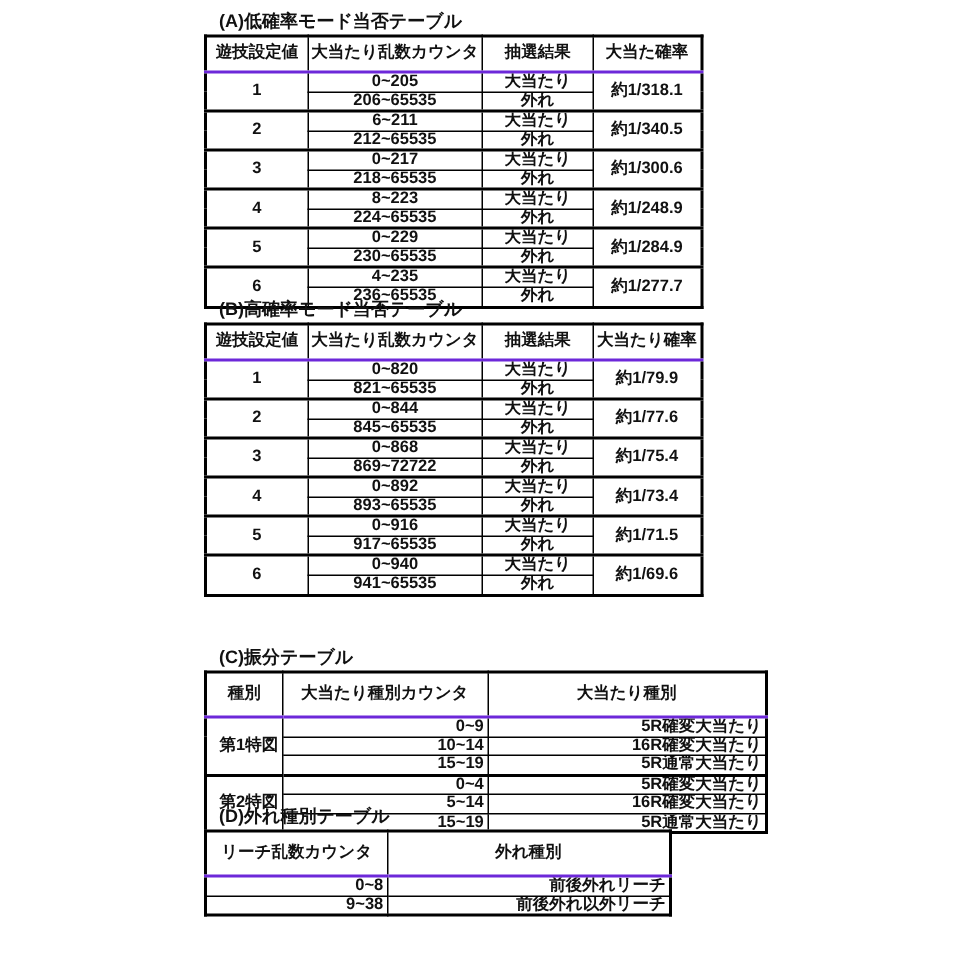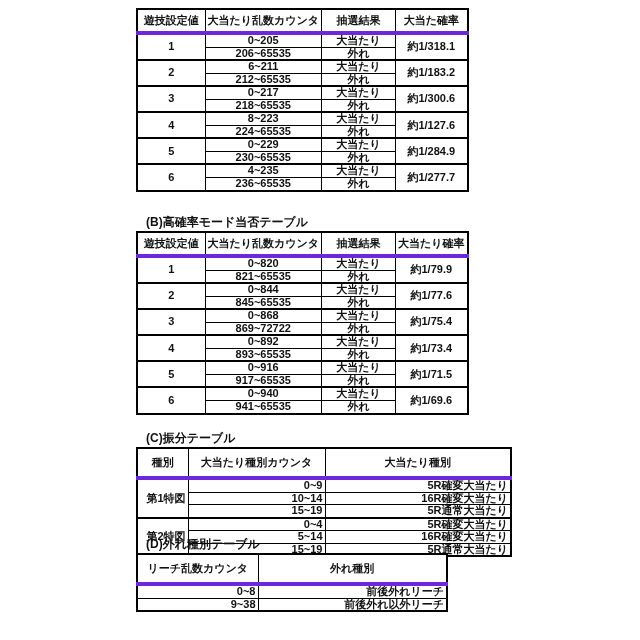--- a/index.html
+++ b/index.html
@@ -10,21 +10,21 @@
     color: #111111;
   }
   .page {
     position: relative;
     width: 640px; height: 640px;
     background: #ffffff;
     overflow: hidden;
   }
   .sec { position: absolute; left: 136px; }
   .sec-a { top: 8px; }
-  .sec-b { top: 216px; }
+  .sec-b { top: 200px; }
   .sec-c { top: 432px; }
   .sec-d { top: 538px; }
   .tbl-title {
     font-size: 12px;
     font-weight: bold;
     line-height: 13px;
     margin: 0 0 2px 10px;
     white-space: nowrap;
   }
   table {
@@ -37,34 +37,35 @@
     border: 1.5px solid #000;
     text-align: center;
     vertical-align: middle;
     font-size: 11px;
     font-weight: bold;
     line-height: 1.05;
     padding: 0 2px;
     white-space: nowrap;
     overflow: hidden;
   }
-  thead th { border-bottom: 4px solid #6d28d9; }
+  thead th { border-bottom: 2px solid #6d28d9; }
   tbody tr.group-start td { border-top: 2px solid #000; }
   tbody tr.sub td { border-top: 1px solid #000; }
   .t-a thead th, .t-b thead th { height: 24px; }
   .t-a tbody td, .t-b tbody td { height: 11.5px; }
   .t-c thead th, .t-d thead th { height: 30px; }
   .t-c tbody td, .t-d tbody td { height: 11px; text-align: right; }
 </style>
 </head>
 <body>
 
 <div class="page">
 
   <section class="sec sec-a">
+    <div class="tbl-title">(A)低確率モード当否テーブル</div>
     <table class="t-a">
         <colgroup>
           <col style="width: 68px;">
           <col style="width: 113px;">
           <col style="width: 74px;">
           <col style="width: 72px;">
         </colgroup>
         <thead>
           <tr>
             <th>遊技設定値</th>
@@ -81,41 +82,41 @@
             <td rowspan="2">約1/318.1</td>
           </tr>
           <tr class="sub">
             <td>206~65535</td>
             <td>外れ</td>
           </tr>
           <tr class="group-start">
             <td rowspan="2">2</td>
             <td>6~211</td>
             <td>大当たり</td>
-            <td rowspan="2">約1/183.2</td>
+            <td rowspan="2">約1/340.5</td>
           </tr>
           <tr class="sub">
             <td>212~65535</td>
             <td>外れ</td>
           </tr>
           <tr class="group-start">
             <td rowspan="2">3</td>
             <td>0~217</td>
             <td>大当たり</td>
             <td rowspan="2">約1/300.6</td>
           </tr>
           <tr class="sub">
             <td>218~65535</td>
             <td>外れ</td>
           </tr>
           <tr class="group-start">
             <td rowspan="2">4</td>
             <td>8~223</td>
             <td>大当たり</td>
-            <td rowspan="2">約1/127.6</td>
+            <td rowspan="2">約1/248.9</td>
           </tr>
           <tr class="sub">
             <td>224~65535</td>
             <td>外れ</td>
           </tr>
           <tr class="group-start">
             <td rowspan="2">5</td>
             <td>0~229</td>
             <td>大当たり</td>
             <td rowspan="2">約1/284.9</td>

